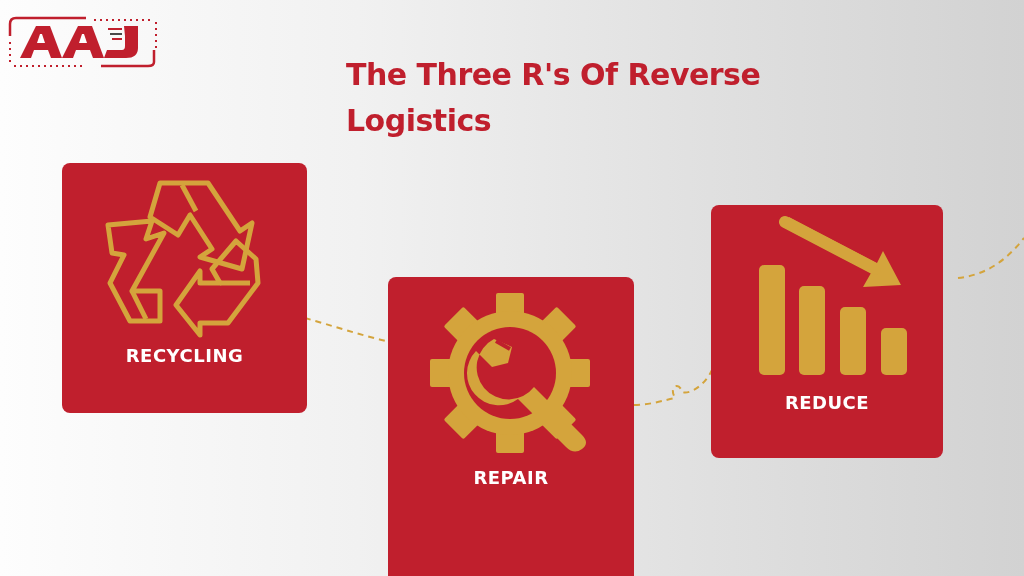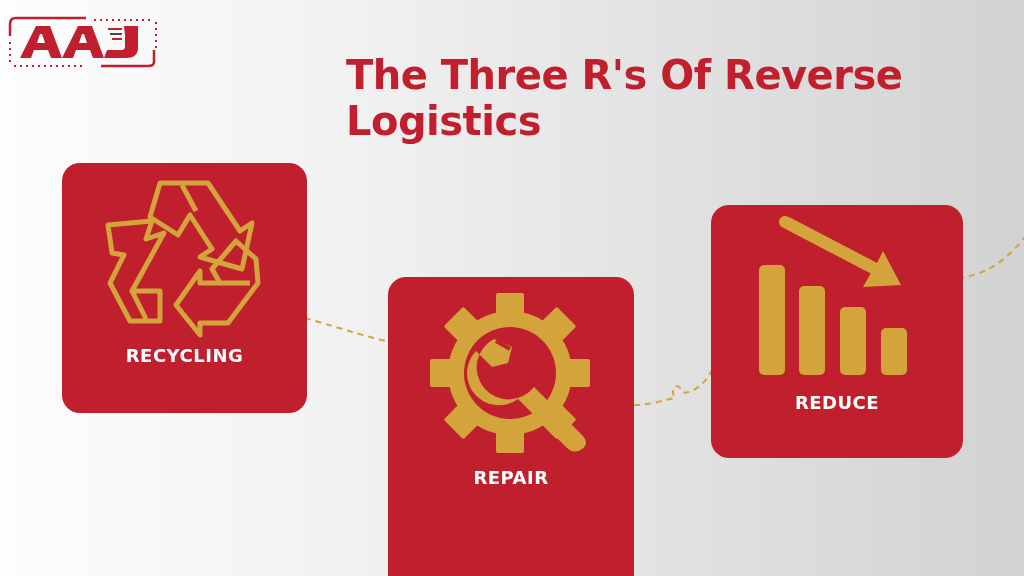--- a/index.html
+++ b/index.html
@@ -8,38 +8,38 @@
     position: relative;
     font-family: "DejaVu Sans", "Liberation Sans", sans-serif;
     background: linear-gradient(90deg, #fdfdfd 0%, #f1f1f1 35%, #e2e2e2 65%, #d2d2d2 100%);
   }
   .logo {
     position: absolute; left: 6px; top: 10px; width: 152px; height: 60px;
   }
   .logo svg { width: 100%; height: 100%; }
   .title {
     position: absolute; left: 346px; top: 52px;
-    color: #c01f2d; font-weight: bold; font-size: 40px; line-height: 46px;
+    color: #c01f2d; font-weight: bold; font-size: 30px; line-height: 46px;
     letter-spacing: -0.5px;
     font-family: "DejaVu Sans", sans-serif;
   }
   .card {
     position: absolute;
     background: #c01f2d;
-    border-radius: 18px;
+    border-radius: 8px;
   }
   .card .label {
     position: absolute; left: 0; right: 0; text-align: center;
     color: #ffffff; font-weight: bold; font-size: 18px; letter-spacing: 0.5px;
     font-family: "DejaVu Sans", sans-serif;
   }
   .card svg.icon { position: absolute; }
   #card-recycling { left: 62px; top: 163px; width: 245px; height: 250px; }
   #card-repair { left: 388px; top: 277px; width: 246px; height: 324px; }
-  #card-reduce { left: 711px; top: 205px; width: 252px; height: 253px; }
+  #card-reduce { left: 711px; top: 205px; width: 232px; height: 253px; }
   svg.connectors { position: absolute; left: 0; top: 0; width: 1024px; height: 576px; pointer-events: none; }
 </style>
 </head>
 <body>
 
 <svg class="connectors" viewBox="0 0 1024 576">
   <path d="M305 318 C 330 325, 360 335, 390 342" fill="none" stroke="#d4a43c" stroke-width="2" stroke-dasharray="6 5"></path>
   <path d="M634 405 C 650 405, 665 400, 675 398 C 668 385, 680 382, 682 392 C 690 395, 705 385, 712 370" fill="none" stroke="#d4a43c" stroke-width="2" stroke-dasharray="6 5"></path>
   <path d="M958 278 C 985 275, 1005 262, 1024 238" fill="none" stroke="#d4a43c" stroke-width="2" stroke-dasharray="6 5"></path>
 </svg>

